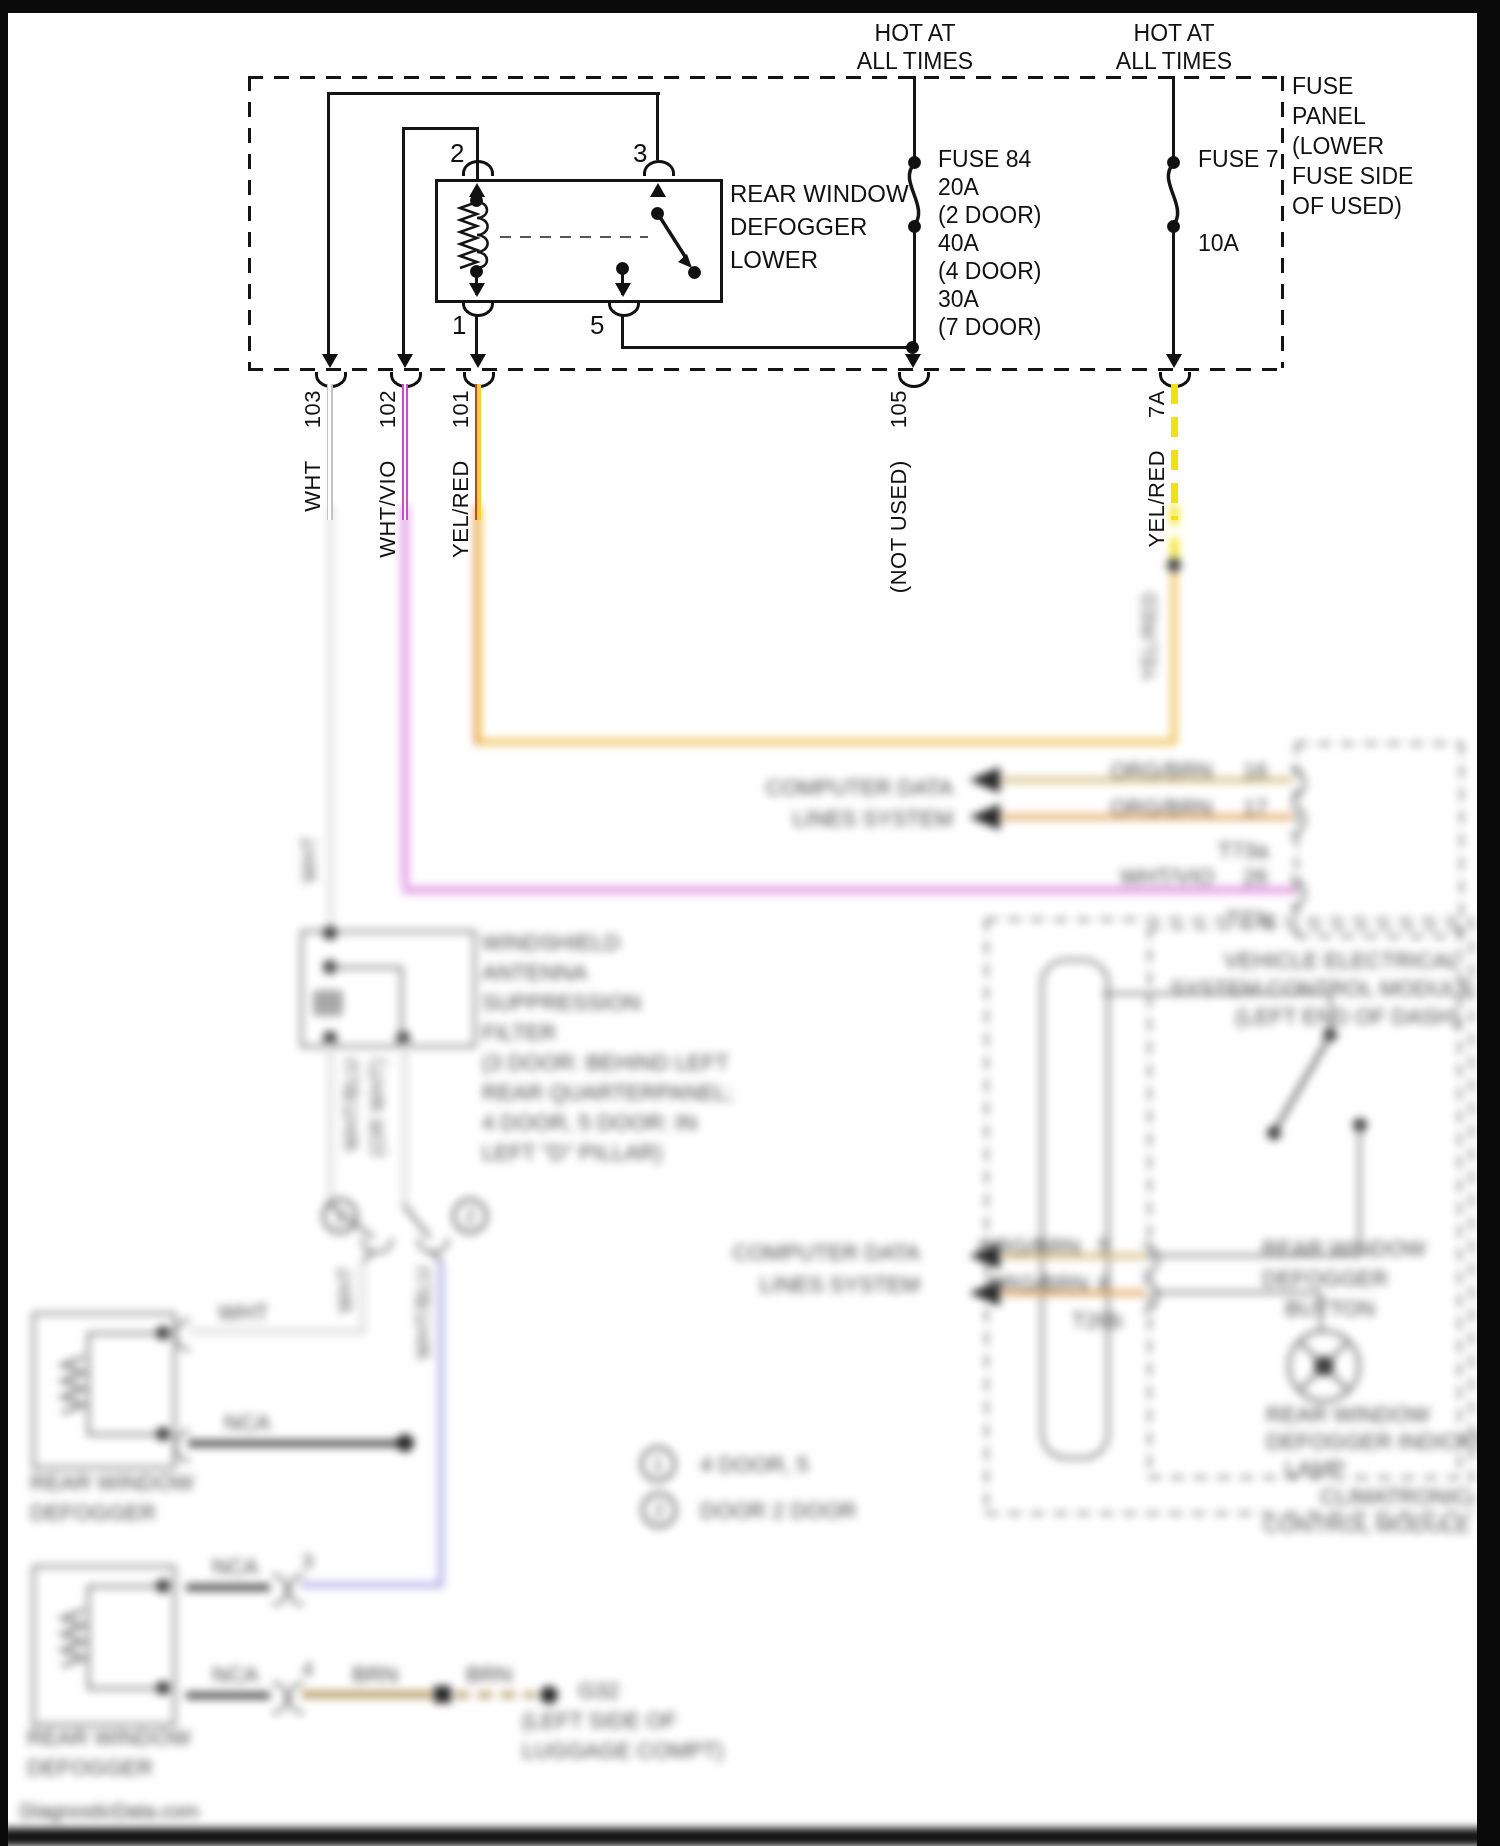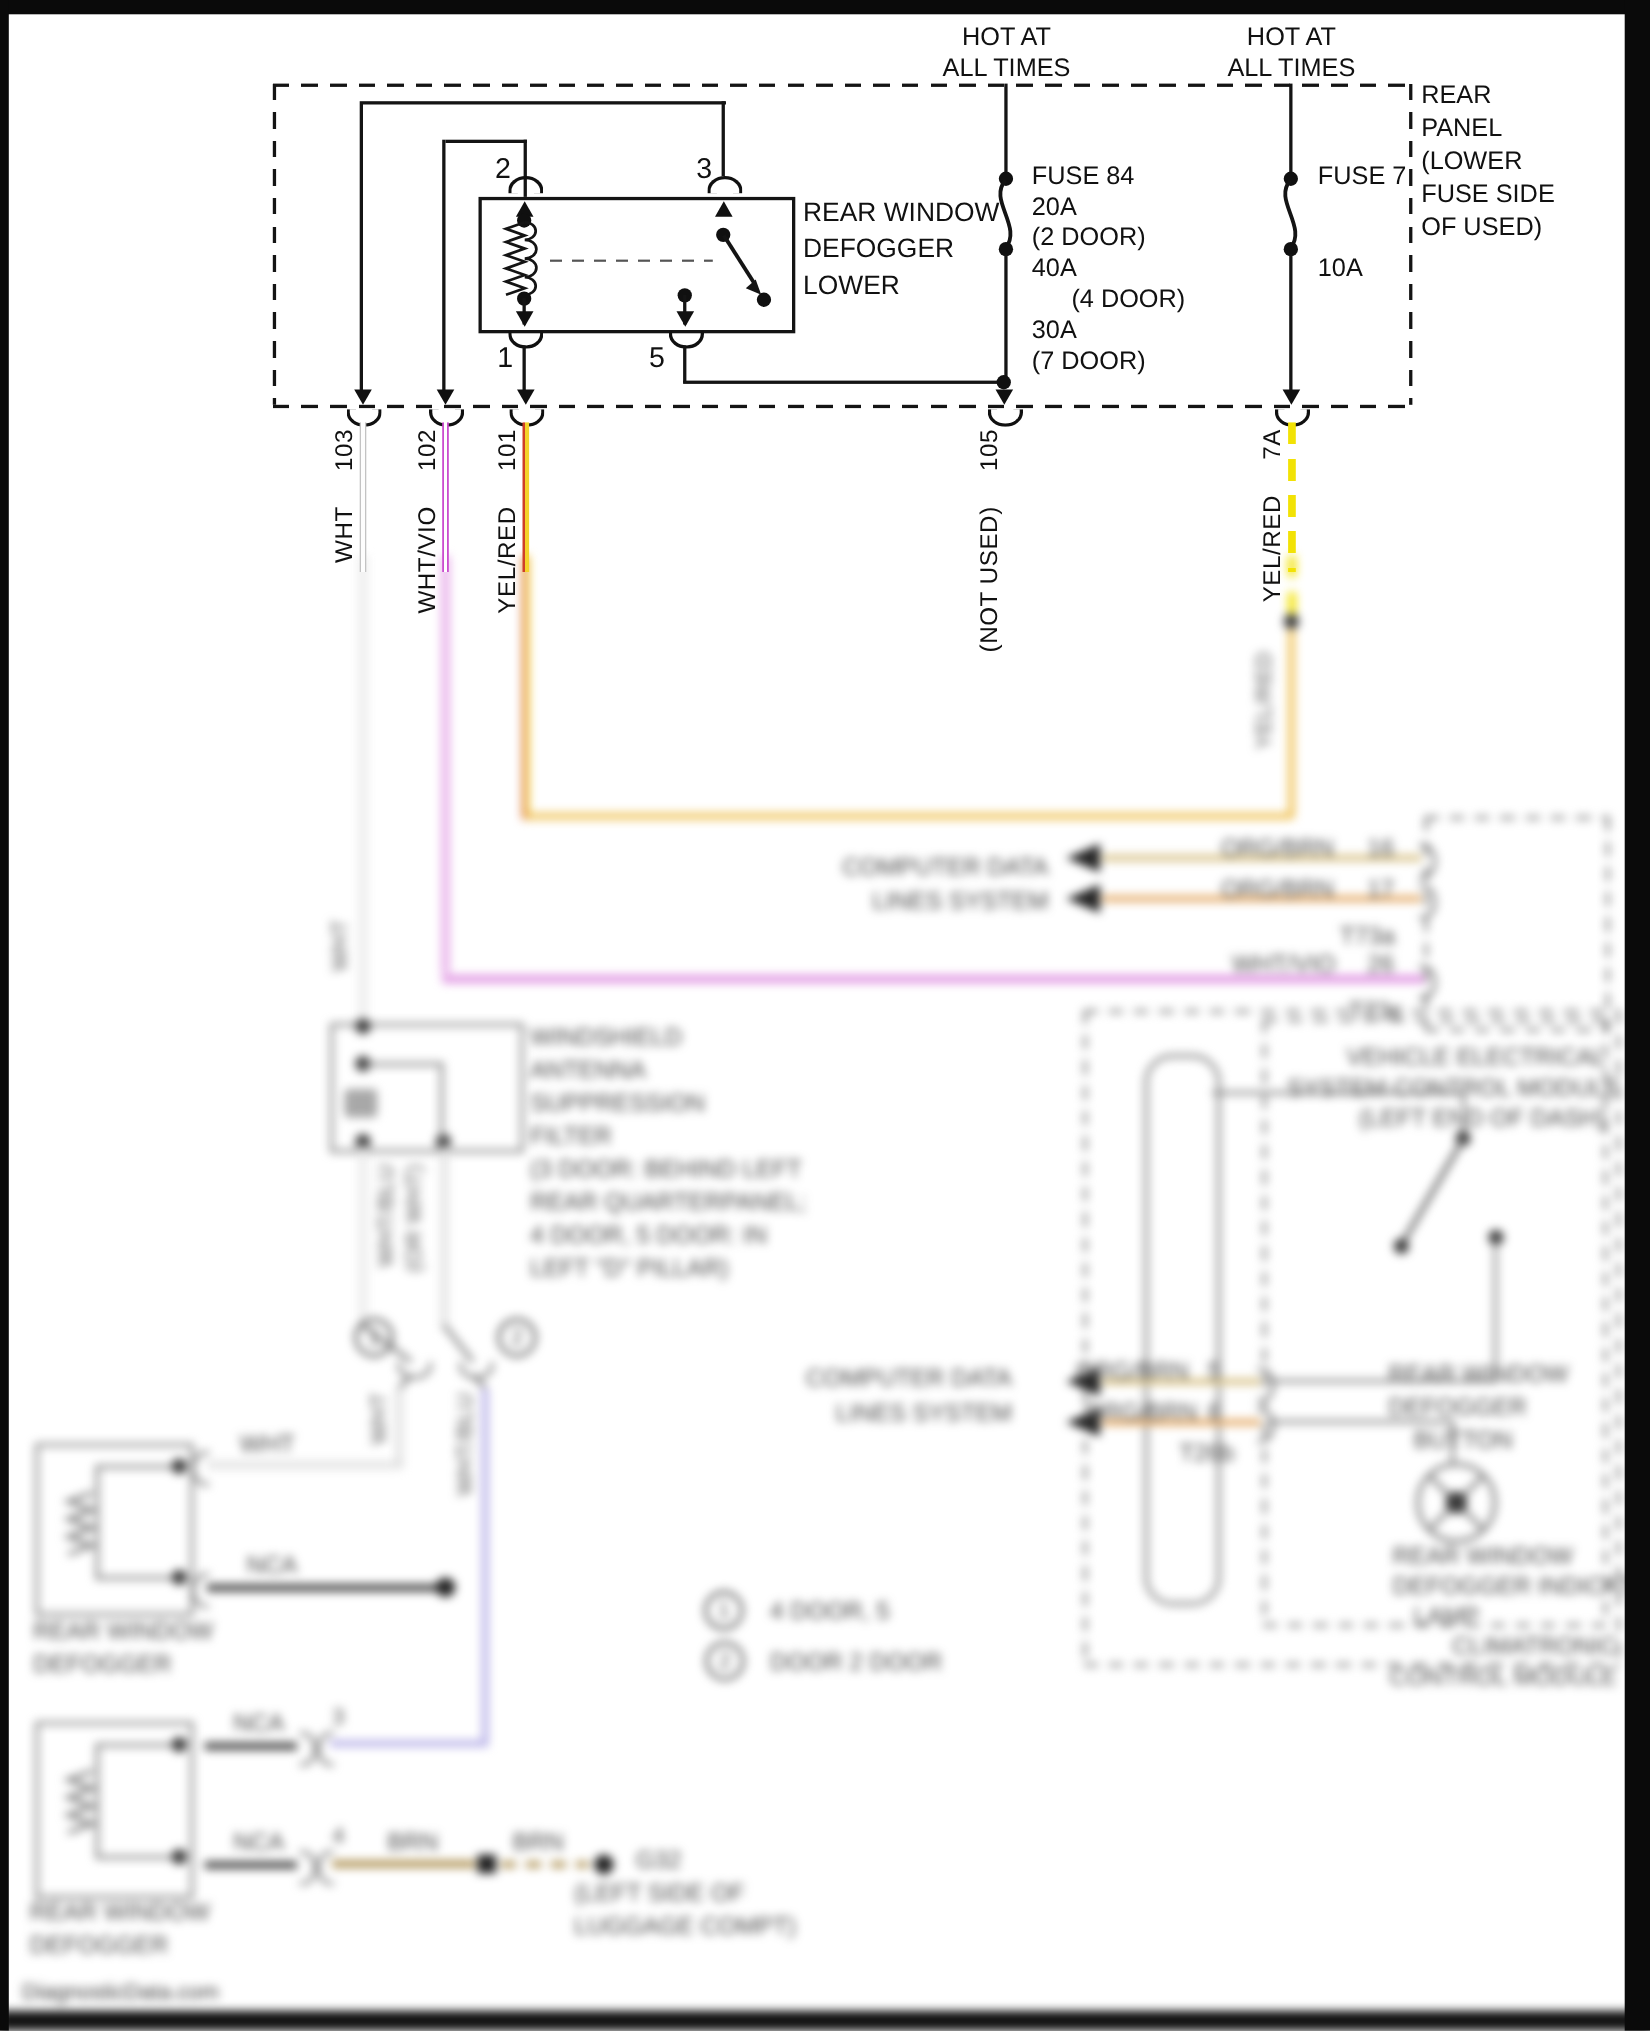--- a/index.html
+++ b/index.html
@@ -266,38 +266,38 @@
 
     <div class="t tb" style="left:835px;top:20px;width:160px;text-align:center;">HOT AT</div>
     <div class="t tb" style="left:835px;top:48px;width:160px;text-align:center;">ALL TIMES</div>
     <div class="t tb" style="left:1094px;top:20px;width:160px;text-align:center;">HOT AT</div>
     <div class="t tb" style="left:1094px;top:48px;width:160px;text-align:center;">ALL TIMES</div>
 
     <div class="dlh" style="left:248px;top:76px;width:1033px;"></div>
     <div class="dlv" style="left:248px;top:76px;height:292px;"></div>
     <div class="dlh" style="left:248px;top:368px;width:1033px;"></div>
     <div class="dlv" style="left:1281px;top:76px;height:292px;"></div>
-    <div class="t tb" style="left:1292px;top:73px;">REAR</div>
+    <div class="t tb" style="left:1292px;top:73px;">FUSE</div>
     <div class="t tb" style="left:1292px;top:103px;">PANEL</div>
     <div class="t tb" style="left:1292px;top:133px;">(LOWER</div>
     <div class="t tb" style="left:1292px;top:163px;">FUSE SIDE</div>
     <div class="t tb" style="left:1292px;top:193px;">OF USED)</div>
 
     <div class="v" style="left:913px;top:76px;height:84px;"></div>
     <div class="dot" style="left:908px;top:156px;"></div>
     <svg style="left:903px;top:162px;" width="24" height="66">
       <path d="M11,2 C-5,20 27,44 11,64" fill="none" stroke="#141414" stroke-width="3.5"></path>
     </svg>
     <div class="dot" style="left:908px;top:220px;"></div>
     <div class="v" style="left:913px;top:231px;height:112px;"></div>
     <div class="t tb" style="left:938px;top:146px;">FUSE 84</div>
     <div class="t tb" style="left:938px;top:174px;">20A</div>
     <div class="t tb" style="left:938px;top:202px;">(2 DOOR)</div>
     <div class="t tb" style="left:938px;top:230px;">40A</div>
-    <div class="t tb" style="left:974px;top:258px;text-align:center;">(4 DOOR)</div>
+    <div class="t tb" style="left:938px;top:258px;text-align:center;">(4 DOOR)</div>
     <div class="t tb" style="left:938px;top:286px;">30A</div>
     <div class="t tb" style="left:938px;top:314px;">(7 DOOR)</div>
 
     <div class="v" style="left:1172px;top:76px;height:84px;"></div>
     <div class="dot" style="left:1167px;top:156px;"></div>
     <svg style="left:1162px;top:162px;" width="24" height="66">
       <path d="M11,2 C-5,20 27,44 11,64" fill="none" stroke="#141414" stroke-width="3.5"></path>
     </svg>
     <div class="dot" style="left:1167px;top:220px;"></div>
     <div class="v" style="left:1172px;top:231px;height:125px;"></div>

